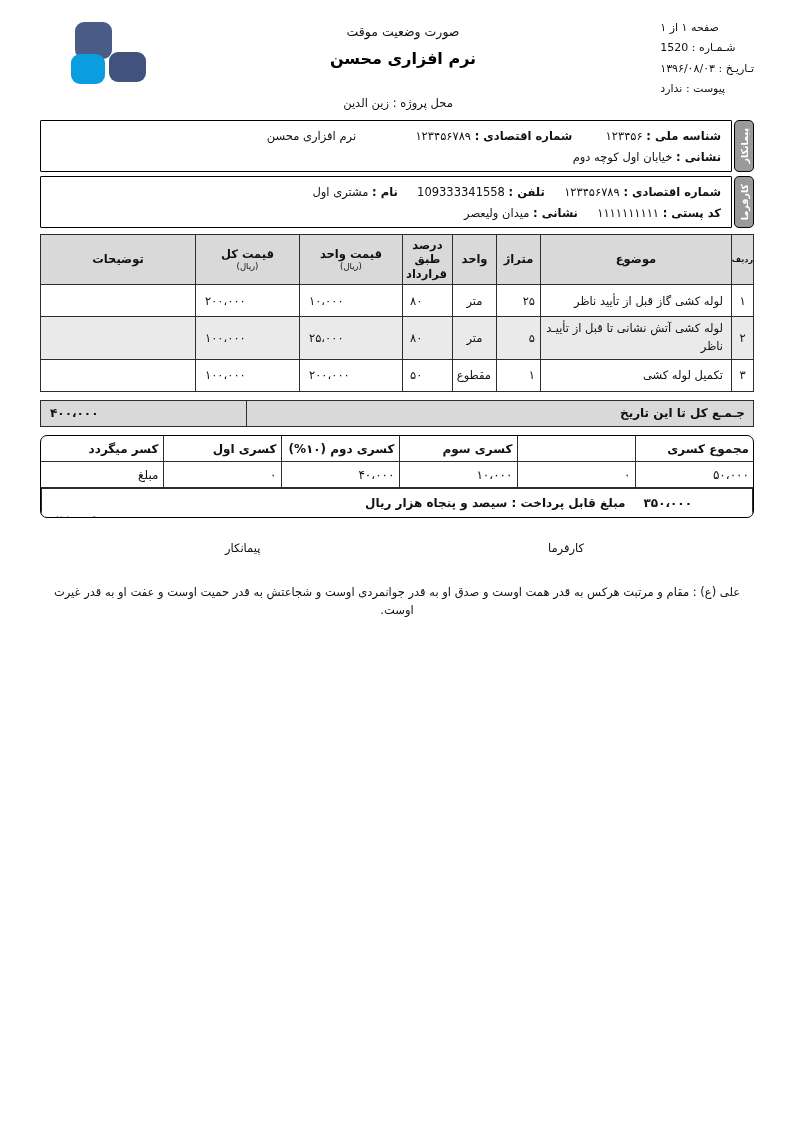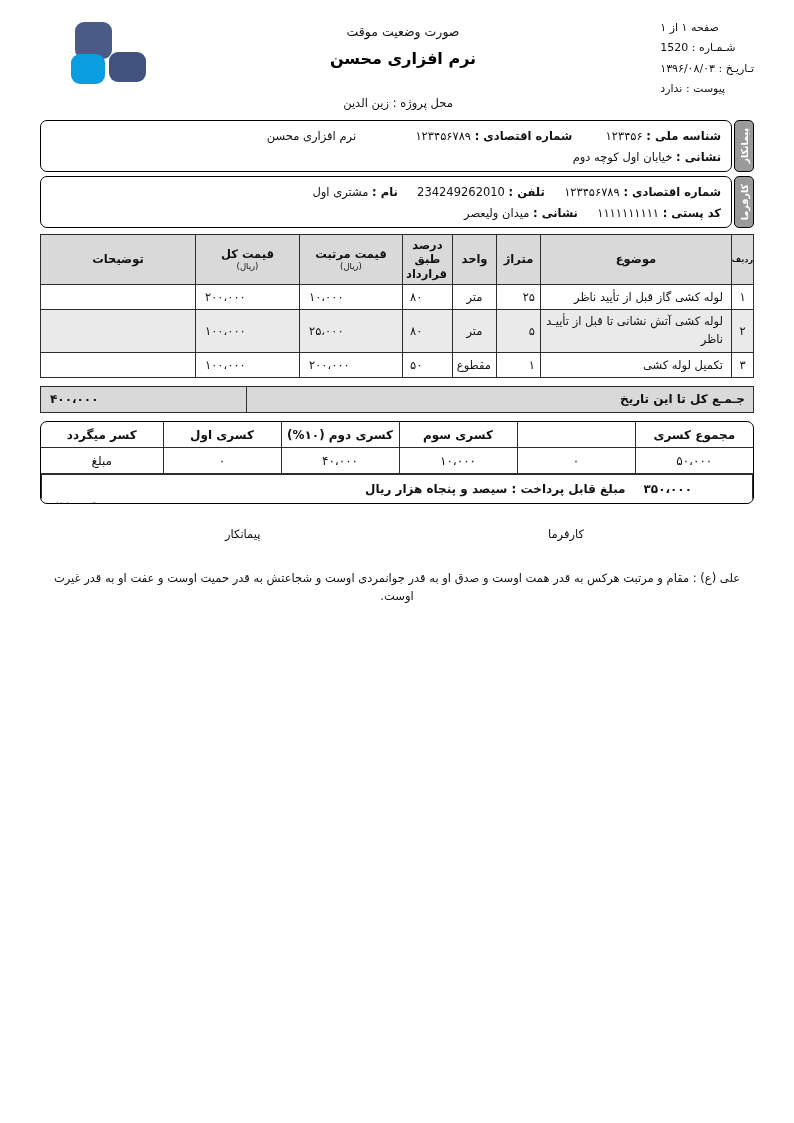--- a/index.html
+++ b/index.html
@@ -111,21 +111,21 @@
     margin-top: 4px;
     height: 52px;
   }
   .party-box {
     position: absolute;
     left: 0;
     right: 22px;
     top: 0;
     bottom: 0;
     border: 1.4px solid #000;
-    border-radius: 7px;
+    border-radius: 1px;
     box-sizing: border-box;
     padding: 5px 10px 4px 10px;
     background: #fff;
   }
   .party-tab {
     position: absolute;
     right: 0;
     top: 0;
     bottom: 0;
     width: 20px;
@@ -183,21 +183,21 @@
     display: block;
     font-size: 8.5px;
     font-weight: normal;
   }
   .items thead th.rowidx {
     font-size: 8px;
     font-weight: bold;
     padding: 2px 0;
   }
   .items tbody td {
-    height: 25px;
+    height: 32px;
     vertical-align: middle;
   }
   .items tbody tr.alt td { background: #eaeaea; }
   .c-idx     { width: 22px;  text-align: center; }
   .c-subject { text-align: right; padding-right: 8px !important; }
   .c-metraj  { width: 44px;  }
   .c-unit    { width: 44px;  text-align: center; }
   .c-pct     { width: 50px;  text-align: left; padding-left: 7px !important; }
   .c-uprice  { width: 103px; text-align: left; padding-left: 9px !important; }
   .c-tprice  { width: 104px; text-align: left; padding-left: 9px !important; }
@@ -228,21 +228,21 @@
     border-radius: 7px;
     box-sizing: border-box;
     overflow: hidden;
     background: #fff;
   }
   .ded th, .ded td {
     border: 1px solid #2d2d2d;
     font-size: 12px;
     color: #111;
     height: 26px;
-    text-align: center;
+    text-align: right;
     padding: 2px 4px;
     box-sizing: border-box;
   }
   .ded th { font-weight: bold; }
   .ded tr:first-child th { border-top: none; }
   .ded th:first-child, .ded td:first-child { border-right: none; }
   .ded th:last-child,  .ded td:last-child  { border-left: none; }
   .ded .d1 { width: 118px; }
   .ded .d2 { width: 118px; }
   .ded .d3 { width: 118px; }
@@ -360,21 +360,21 @@
         </div>
       </div>
 
       <div class="party">
         <div class="party-box">
           <div class="party-line">
             <span class="lbl">شماره اقتصادی :</span>
             <span>۱۲۳۴۵۶۷۸۹</span>
             <span class="gap-s"></span>
             <span class="lbl">تلفن :</span>
-            <span>234249262010</span>
+            <span>109333341558</span>
             <span class="gap-s"></span>
             <span class="lbl">نام :</span>
             <span>مشتری اول</span>
           </div>
           <div class="party-line">
             <span class="lbl">کد پستی :</span>
             <span>۱۱۱۱۱۱۱۱۱۱</span>
             <span class="gap-s"></span>
             <span class="lbl">نشانی :</span>
             <span>میدان ولیعصر</span>
@@ -398,21 +398,21 @@
               <col class="c-desc">
           </colgroup>
           <thead>
             <tr>
               <th class="rowidx">ردیف</th>
               <th>موضوع</th>
               <th>متراژ</th>
               <th>واحد</th>
               <th>درصد طبق قرارداد</th>
               <th>
-                <span>قیمت مرتبت</span>
+                <span>قیمت واحد</span>
                 <span class="sub">(ریال)</span>
               </th>
               <th>
                 <span>قیمت کل</span>
                 <span class="sub">(ریال)</span>
               </th>
               <th>توضیحات</th>
             </tr>
           </thead>
           <tbody>

